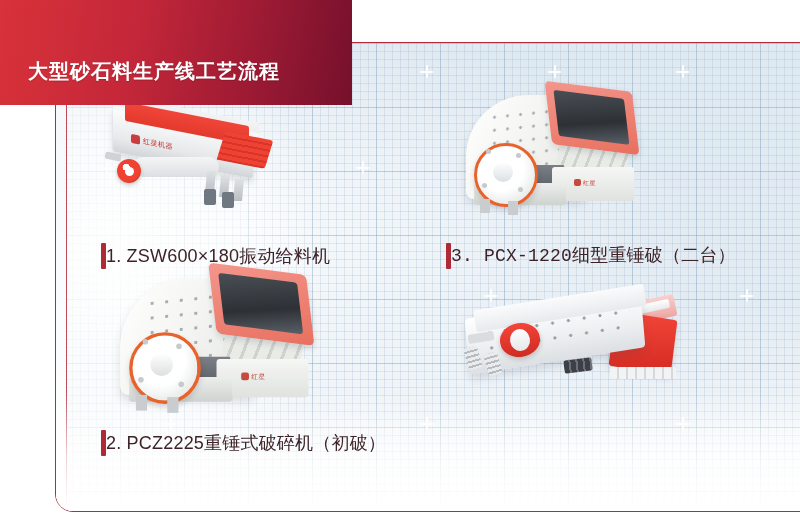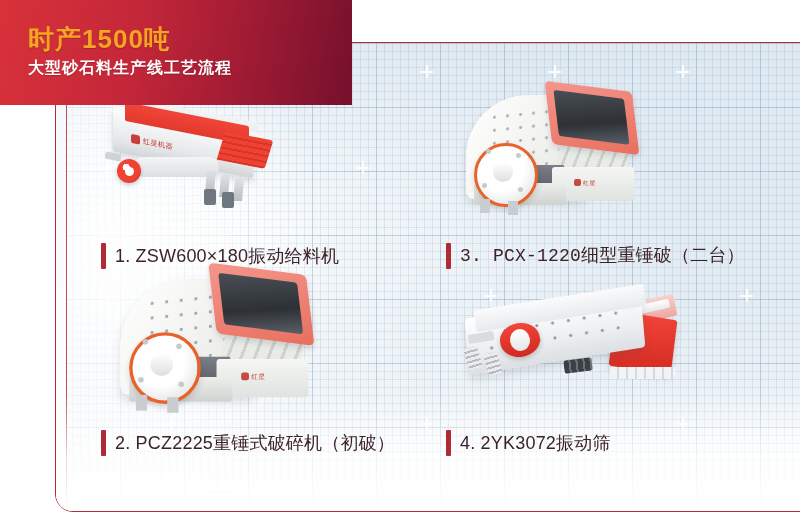--- a/index.html
+++ b/index.html
@@ -68,30 +68,30 @@
     background:linear-gradient(100deg,#d8323a 0%, #c42739 38%, #9c1a33 72%, #75102c 100%);
     z-index:6;
   }
   .banner .line1{
     position:absolute;left:28px;top:22px;
     color:#f5a520;font-weight:bold;font-size:26px;letter-spacing:1px;
     text-shadow:0 1px 1px rgba(0,0,0,.18);
   }
   .banner .line2{
     position:absolute;left:28px;top:58px;
-    color:#ffffff;font-weight:bold;font-size:16px;letter-spacing:1px;
+    color:#ffffff;font-weight:bold;font-size:20px;letter-spacing:1px;
     text-shadow:0 1px 1px rgba(0,0,0,.18);
   }
 
   
   .items{position:absolute;left:0;top:0;right:0;bottom:0;}
   .item{position:absolute;}
   .item .art{position:absolute;left:0;top:0;}
   .label{
-    position:absolute;display:flex;align-items:center;gap:9px;white-space:nowrap;
+    position:absolute;display:flex;align-items:center;white-space:nowrap;
   }
   .label .bar{width:5px;height:26px;background:#ae2a36;border-radius:1px;flex:none;}
   .label .txt{
     color:#3d2328;font-size:18px;line-height:1;letter-spacing:.2px;
   }
 
   
   .mach{position:relative;}
 
   
@@ -387,27 +387,22 @@
             <div class="sc-holes"></div>
             <div class="sc-side"></div>
             <div class="sc-exciter"></div>
             <div class="sc-exciter-in"></div>
             <div class="sc-spring s1"></div>
             <div class="sc-spring s2"></div>
             <div class="sc-motor"></div>
             <div class="sc-base"></div>
           </div>
         </div>
-        <div class="label" style="left:0px;top:155px;">
-          <span class="bar"></span>
-          <span class="txt">4. 2YK3072振动筛</span>
-        </div>
       </div>
 
     </div>
   </div>
 
   <div class="banner">
-    <div class="line1">时产1500吨</div>
     <div class="line2">大型砂石料生产线工艺流程</div>
   </div>
 
 </div>
 
 </body></html>

